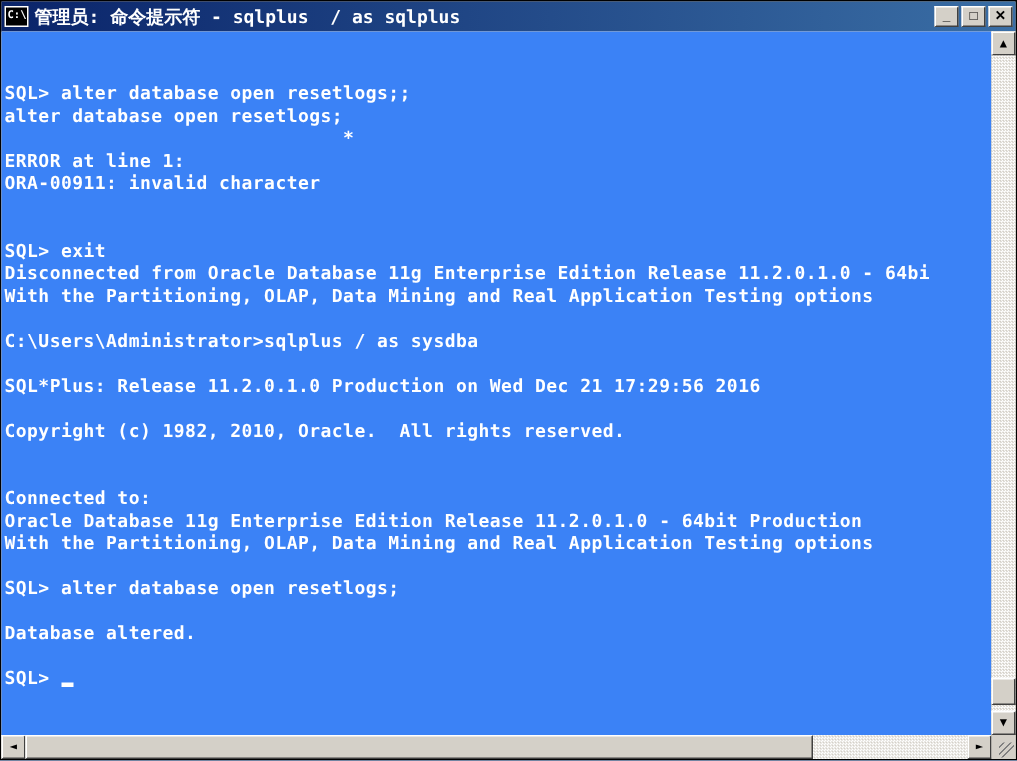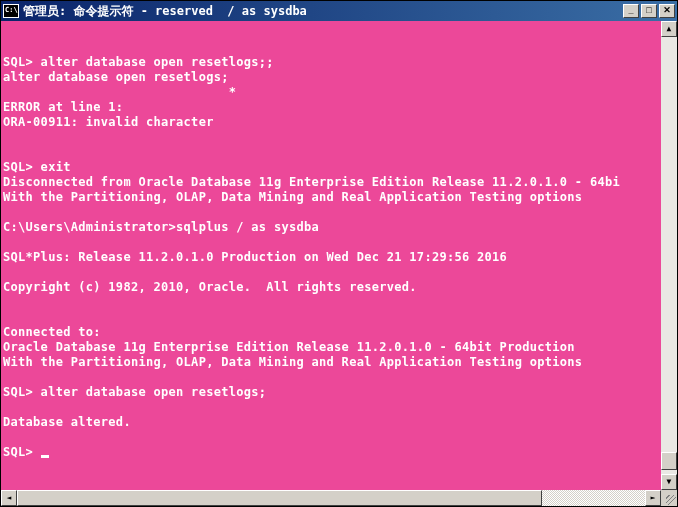--- a/index.html
+++ b/index.html
@@ -65,21 +65,21 @@
       background: #d4d0c8;
       position: relative;
     }
     .terminal-wrap {
       flex: 1;
       display: flex;
       position: relative;
     }
     .terminal {
       flex: 1;
-      background: #ec4899;
+      background: #3b82f6;
       color: #fff;
       font-family: "Fixedsys", "Consolas", monospace;
       font-size: 12px;
       line-height: 15px;
       padding: 4px 2px 2px 2px;
       white-space: pre;
       overflow: hidden;
       font-weight: bold;
       letter-spacing: 0.3px;
     }
@@ -142,21 +142,21 @@
       background:
         linear-gradient(135deg, transparent 0 2px, #808080 2px 3px, transparent 3px 5px, #808080 5px 6px, transparent 6px 8px, #808080 8px 9px, transparent 9px);
     }
   </style>
 </head>
 <body>
 
 <div class="window">
   <div class="titlebar">
     <div class="titlebar-icon">C:\</div>
-    <div class="titlebar-text">管理员: 命令提示符 - reserved  / as sysdba</div>
+    <div class="titlebar-text">管理员: 命令提示符 - sqlplus  / as sqlplus</div>
     <div class="titlebar-buttons">
       <div class="tb-btn">_</div>
       <div class="tb-btn">□</div>
       <div class="tb-btn">✕</div>
     </div>
   </div>
 
   <div class="content-area">
     <div class="terminal-wrap">
       <div class="terminal" id="terminal">

